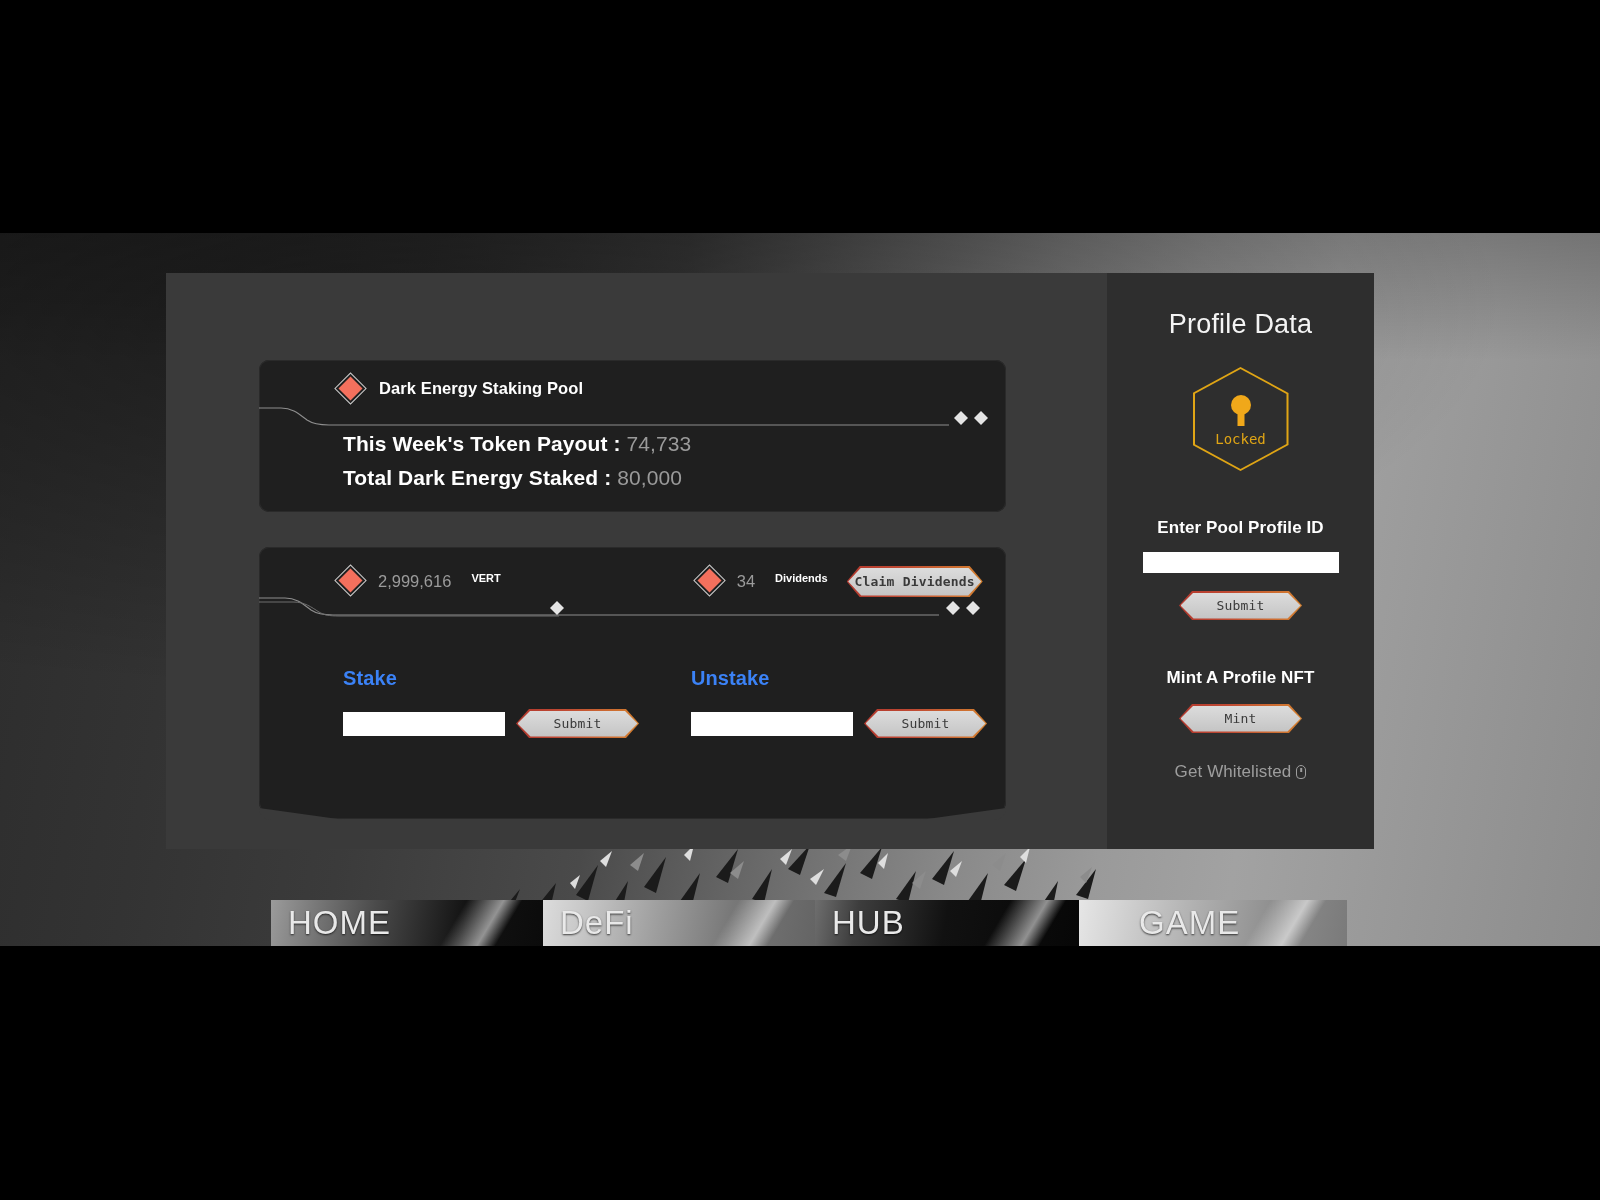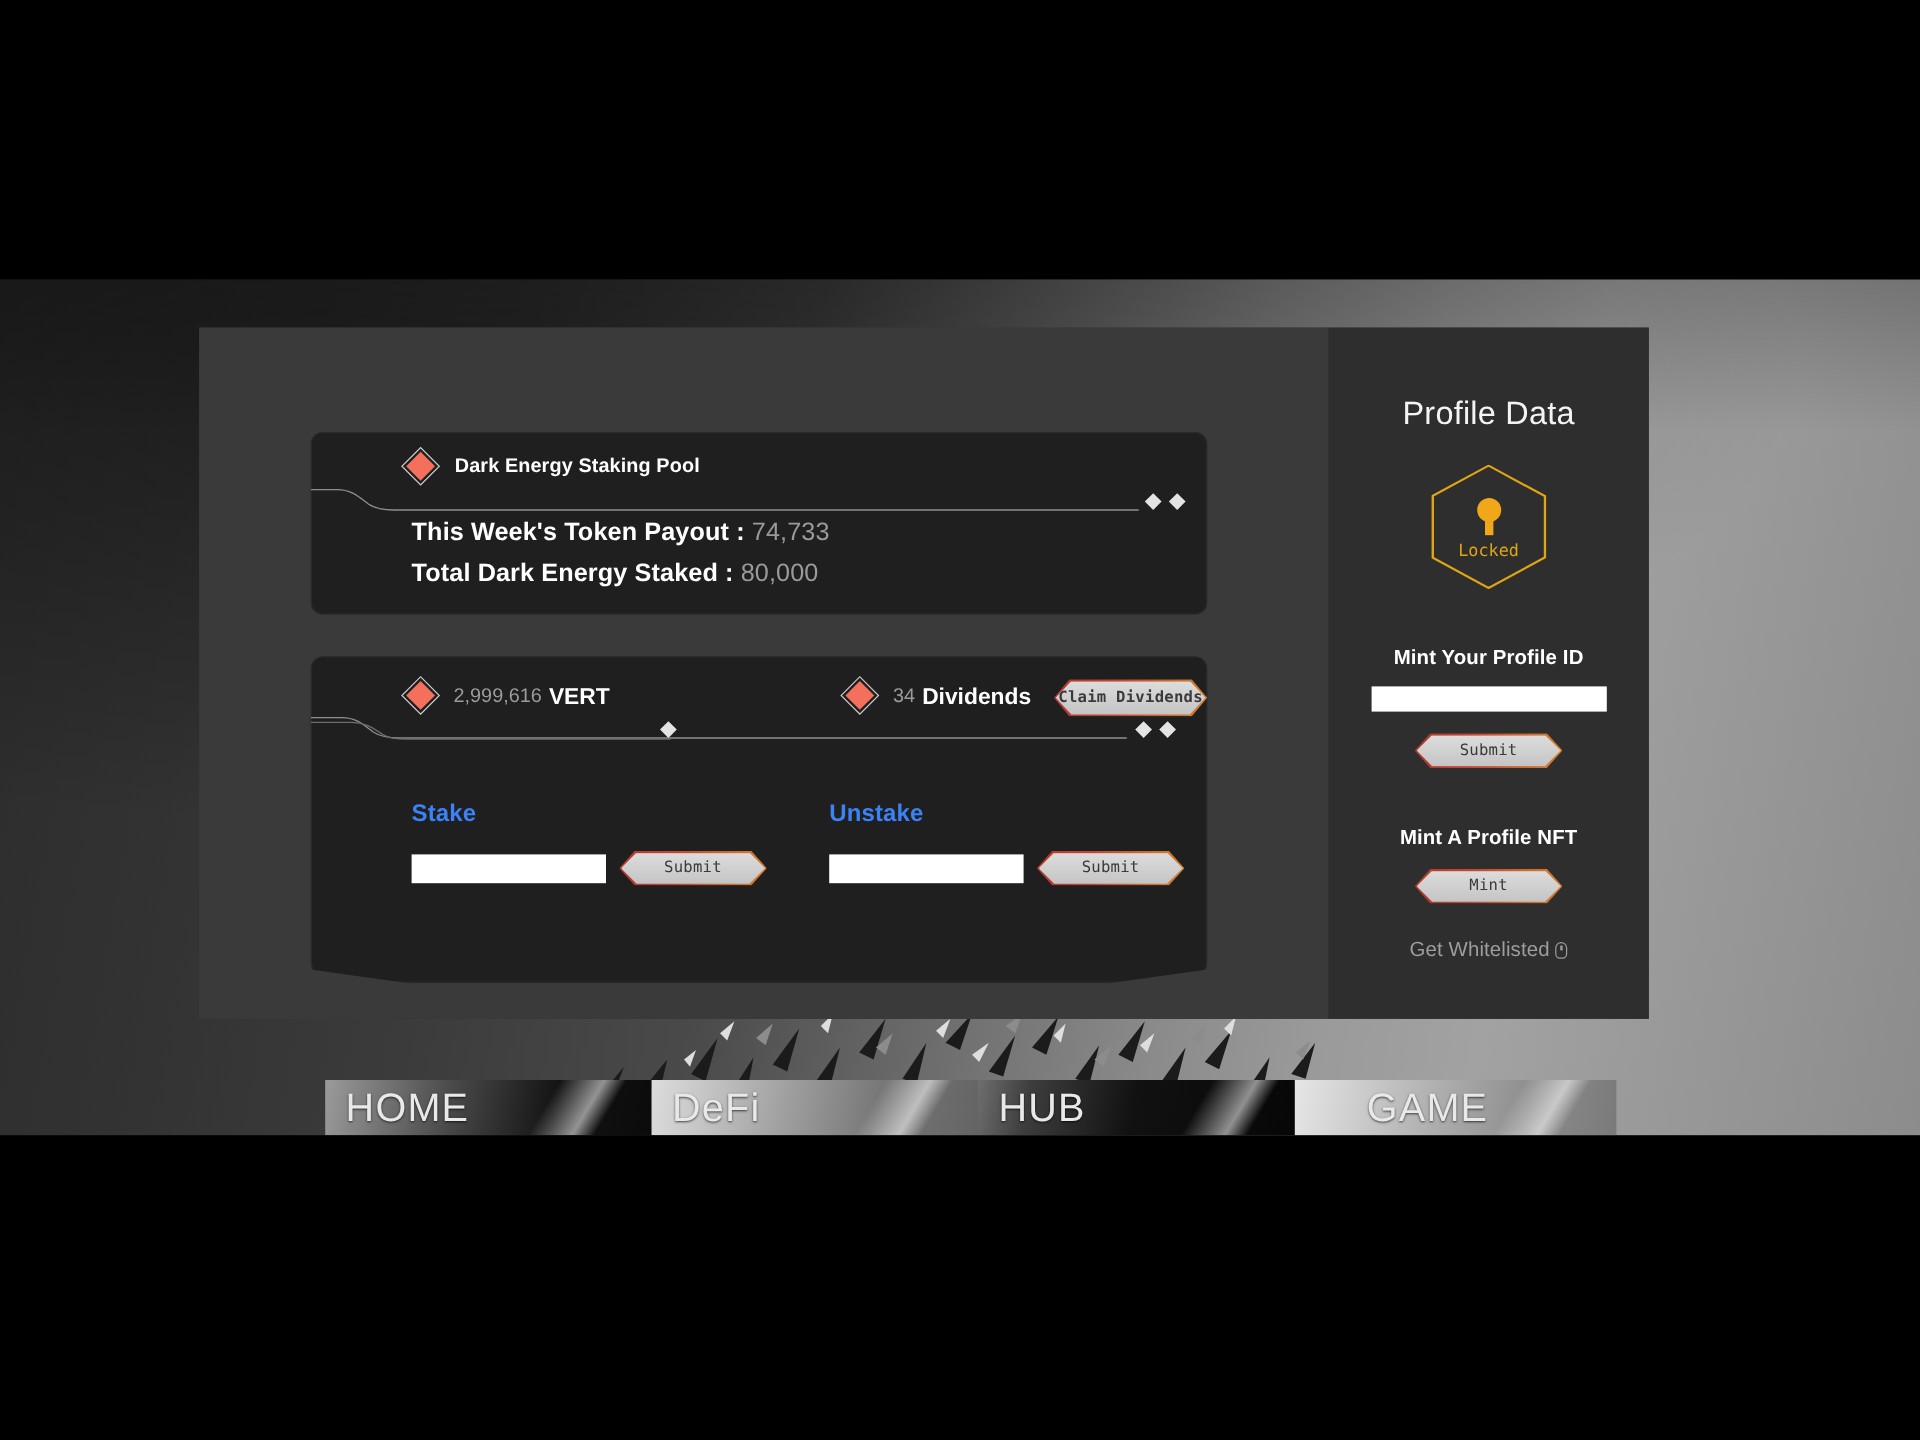--- a/index.html
+++ b/index.html
@@ -163,21 +163,21 @@
   
   .bal-row {
     position: absolute;
     left: 0; top: 19px;
     width: 100%;
     display: flex;
     align-items: center;
   }
   .bal-item { display: flex; align-items: flex-start; }
   .bal-num { color: #9b9b9b; font-size: 16.5px; margin-left: 19px; }
-  .bal-unit { color: #fff; font-size: 19px; font-weight: bold; margin-left: 6px; }
+  .bal-unit { color: #fff; font-size: 11px; font-weight: bold; margin-left: 20px; }
 
   
   .hexbtn {
     position: relative;
     display: inline-flex;
     align-items: center;
     justify-content: center;
     background: linear-gradient(90deg, #b2382d 0%, #c04a33 40%, #d4802f 100%);
     padding: 1.5px;
     clip-path: polygon(13px 0, calc(100% - 13px) 0, 100% 50%, calc(100% - 13px) 100%, 13px 100%, 0 50%);
@@ -225,21 +225,21 @@
   #sidebar {
     width: 267px;
     height: 100%;
     background: #2e2e2e;
     position: relative;
   }
   #profile-title {
     text-align: center;
     color: #f4f4f4;
     font-size: 27px;
-    padding-top: 56px;
+    padding-top: 36px;
     letter-spacing: .2px;
   }
   #lock-badge {
     width: 96px; height: 104px;
     margin: 27px auto 0;
     position: relative;
   }
   #lock-hex {
     position: absolute; inset: 0;
     background: #e0a515;
@@ -499,21 +499,21 @@
     <aside id="sidebar">
       <div id="profile-title">Profile Data</div>
 
       <div id="lock-badge">
         <div id="lock-hex"></div>
         <div id="lock-hex-in"></div>
         <div id="lock-key"></div>
         <div id="lock-text">Locked</div>
       </div>
 
-      <div class="side-label" id="profile-id-label">Mint Your Profile ID</div>
+      <div class="side-label" id="profile-id-label">Enter Pool Profile ID</div>
       <input id="profile-id-input" type="text" value="" placeholder="" style="">
       <div class="hexbtn" id="btn-profile-submit">
         <span>Submit</span>
       </div>
 
       <div class="side-label" id="mint-label">Mint A Profile NFT</div>
       <div class="hexbtn" id="btn-mint">
         <span>Mint</span>
       </div>
 

